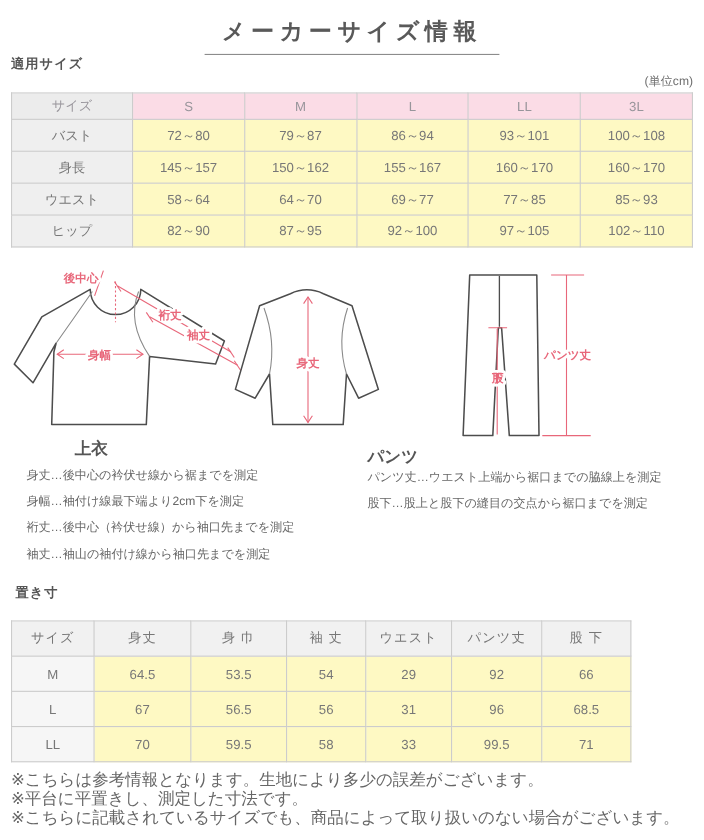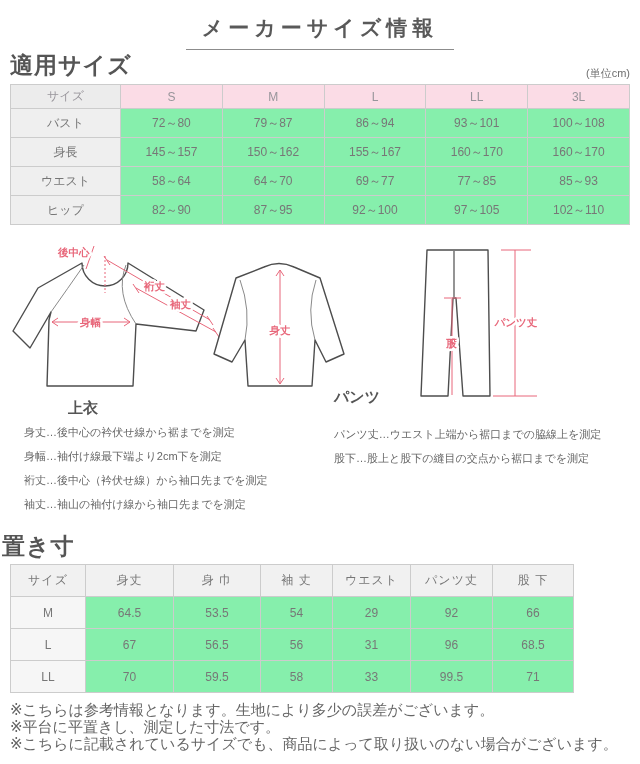--- a/index.html
+++ b/index.html
@@ -15,43 +15,43 @@
   html,body{margin:0;padding:0;background:#fff;}
   body{font-family:"Liberation Sans","DejaVu Sans",sans-serif;}
   .page{position:relative;width:640px;height:764px;background:#fff;overflow:hidden;}
 
   
   .title-wrap{position:absolute;top:14px;left:0;width:640px;text-align:center;}
   .title{display:inline-block;font-size:21px;font-weight:bold;letter-spacing:5px;
          color:#595959;border-bottom:1px solid #8c8c8c;padding:0 16px 7px 16px;text-align:right;}
 
   
-  .sec-h{position:absolute;font-size:23px;font-weight:bold;color:var(--head);letter-spacing:1px;}
+  .sec-h{position:absolute;font-size:12px;font-weight:bold;color:var(--head);letter-spacing:1px;}
   .h-tekiyo{left:10px;top:50px;}
-  .h-oki{left:2px;top:531px;}
+  .h-oki{left:14px;top:531px;}
   .unit{position:absolute;right:10px;top:66px;font-size:11px;color:#6e6e6e;}
 
   
   table{border-collapse:collapse;table-layout:fixed;}
   td{border:1px solid var(--border);text-align:center;vertical-align:middle;
-     font-size:12px;color:var(--txt);background:#86efac;padding:0;}
+     font-size:12px;color:var(--txt);background:#fef9c3;padding:0;}
   .t1{position:absolute;left:10px;top:84px;width:620px;}
   .t1 td{height:28px;}
   .t1 tr.hrow td{height:23px;background:var(--pink);color:#98959b;}
   .t1 td.c0{background:var(--gray);color:#767676;}
   .t1 tr.hrow td.c0{background:#ececec;}
   .t2{position:absolute;left:10px;top:564px;width:563px;}
   .t2 td{height:31px;}
   .t2 tr.hrow td{background:#f1f1f1;color:#767676;letter-spacing:1px;}
   .t2 td.c0{background:var(--graylight);}
 
   
   .sub-h{position:absolute;font-size:15px;font-weight:bold;color:var(--head);}
   .h-tops{left:24px;top:399px;margin-left:44px;}
-  .h-pants{left:334px;top:388px;}
+  .h-pants{left:334px;top:406px;}
   .desc{position:absolute;font-size:11px;color:#666;line-height:24px;white-space:nowrap;}
   .tops-desc{left:24px;top:420px;}
   .pants-desc{left:334px;top:422px;}
 
   
   .notes{position:absolute;left:10px;top:701px;font-size:15px;color:#666;line-height:17px;}
 
   
   .diagram{position:absolute;left:10px;top:238px;}
   .outline{fill:#fff;stroke:var(--ink);stroke-width:1.4;stroke-linejoin:round;}

